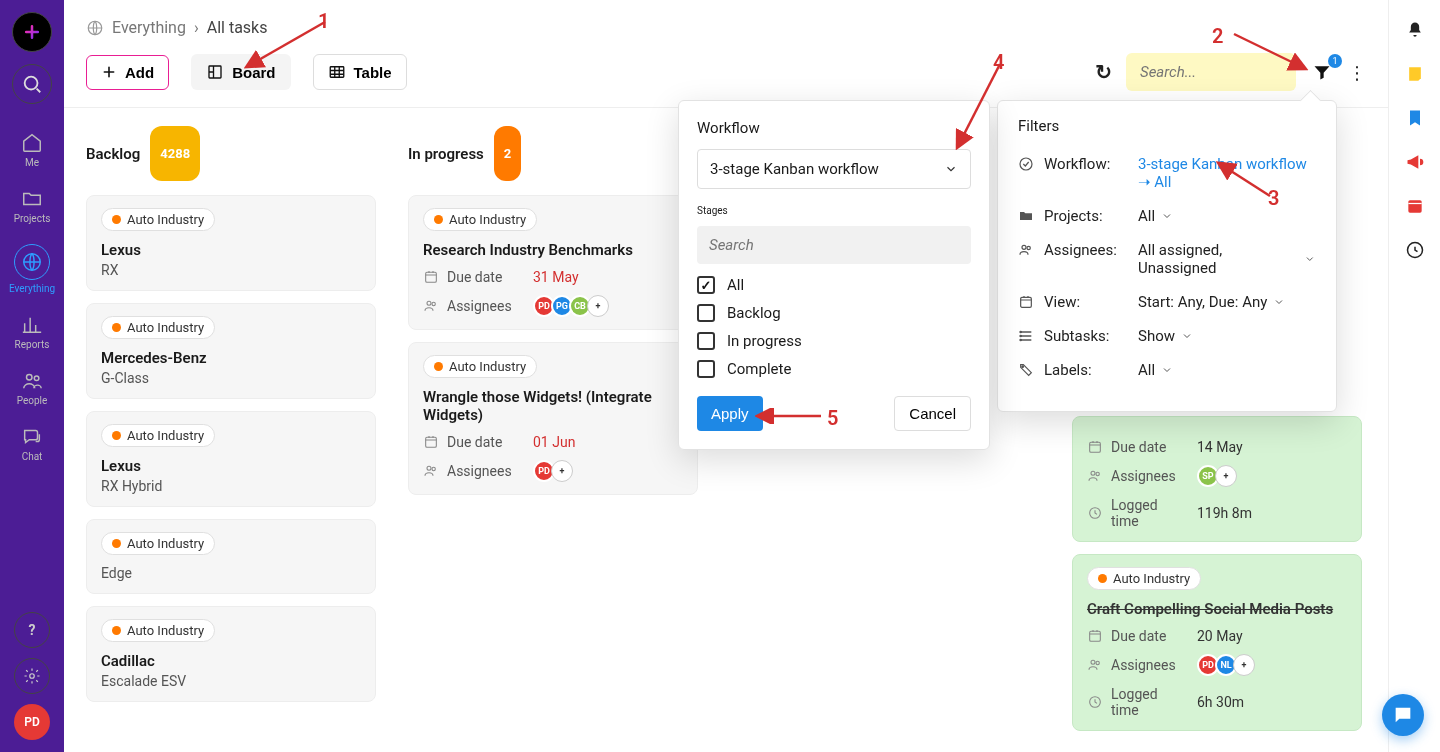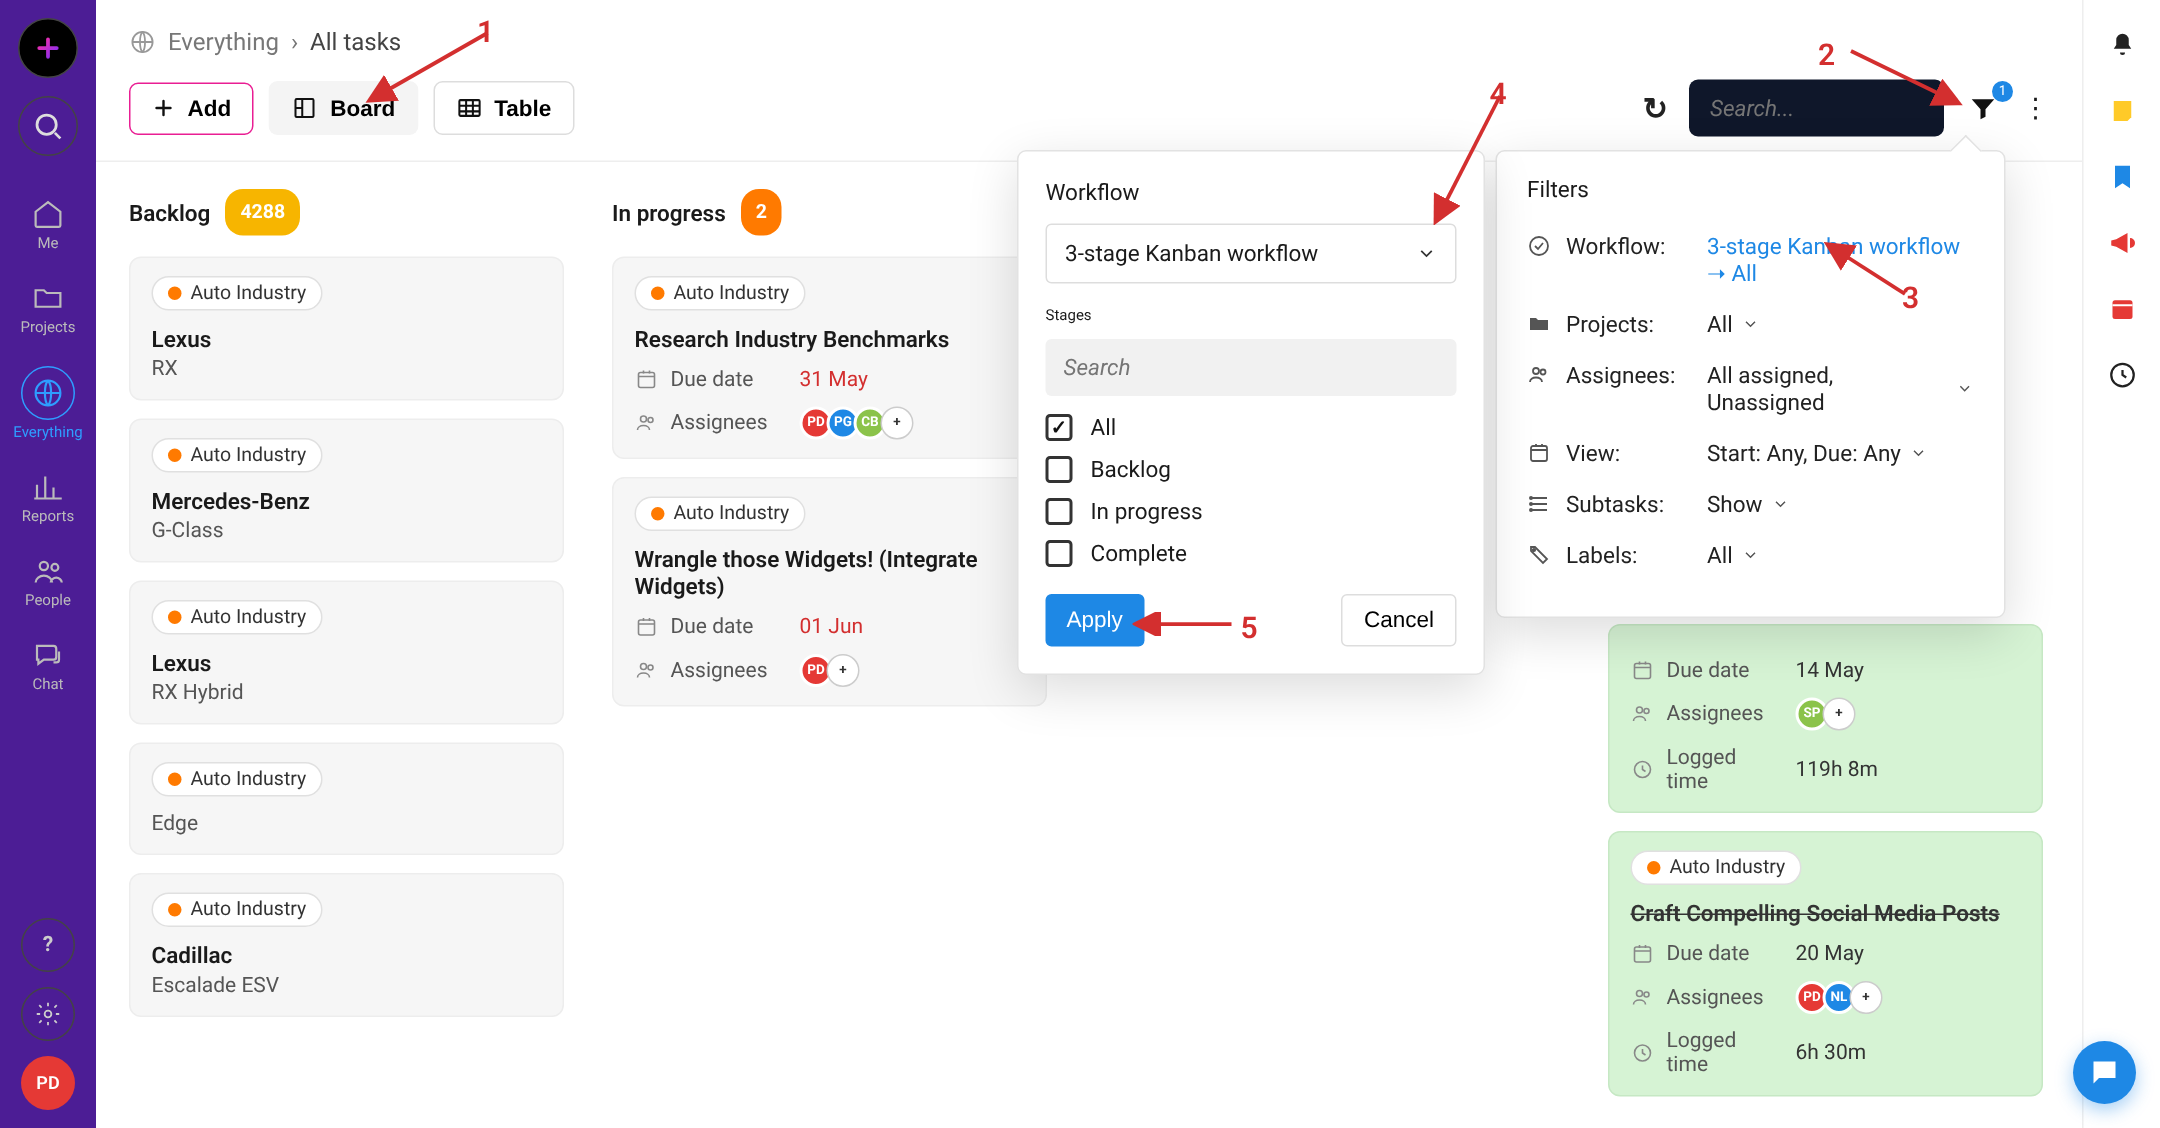--- a/index.html
+++ b/index.html
@@ -77,21 +77,21 @@
   
   .main { flex: 1; display: flex; flex-direction: column; overflow: hidden; }
   .topbar {
     padding: 18px 22px 0 22px;
   }
   .breadcrumb {
     display: flex; align-items: center; gap: 8px;
     color: #777; font-size: 16px;
   }
   .toolbar {
-    display: flex; align-items: center; gap: 10px;
+    display: flex; align-items: center; gap: 22px;
     padding: 16px 22px;
     border-bottom: 1px solid #eee;
   }
   .btn {
     border: 1px solid #ddd;
     border-radius: 6px;
     background: #fff;
     padding: 8px 14px;
     display: inline-flex;
     align-items: center;
@@ -102,21 +102,21 @@
   }
   .btn.add { border-color: #e91e93; }
   .btn.view-sel {
     background: #f4f4f4;
     border-color: transparent;
   }
   .toolbar .right {
     margin-left: auto; display: flex; align-items: center; gap: 14px;
   }
   .search-box {
-    background: #0f172a;
+    background: #fef9c3;
     border: none;
     border-radius: 6px;
     padding: 10px 14px;
     width: 170px;
     font-size: 15px;
     font-style: italic;
     color: #888;
     font-family: inherit;
   }
   .filter-btn {
@@ -151,21 +151,21 @@
     flex-shrink: 0;
   }
   .col.completed { width: 290px; }
   .col-head {
     display: flex; align-items: center; gap: 10px;
     font-weight: 600; font-size: 15px;
     margin-bottom: 14px;
   }
   .badge {
     border-radius: 12px;
-    padding: 8px 10px;
+    padding: 20px 10px;
     font-size: 13px;
     font-weight: 700;
     color: #fff;
   }
   .badge.yellow { background: #f7b500; }
   .badge.orange { background: #ff7a00; }
   .card {
     background: #f6f6f6;
     border: 1px solid #ededed;
     border-radius: 8px;

